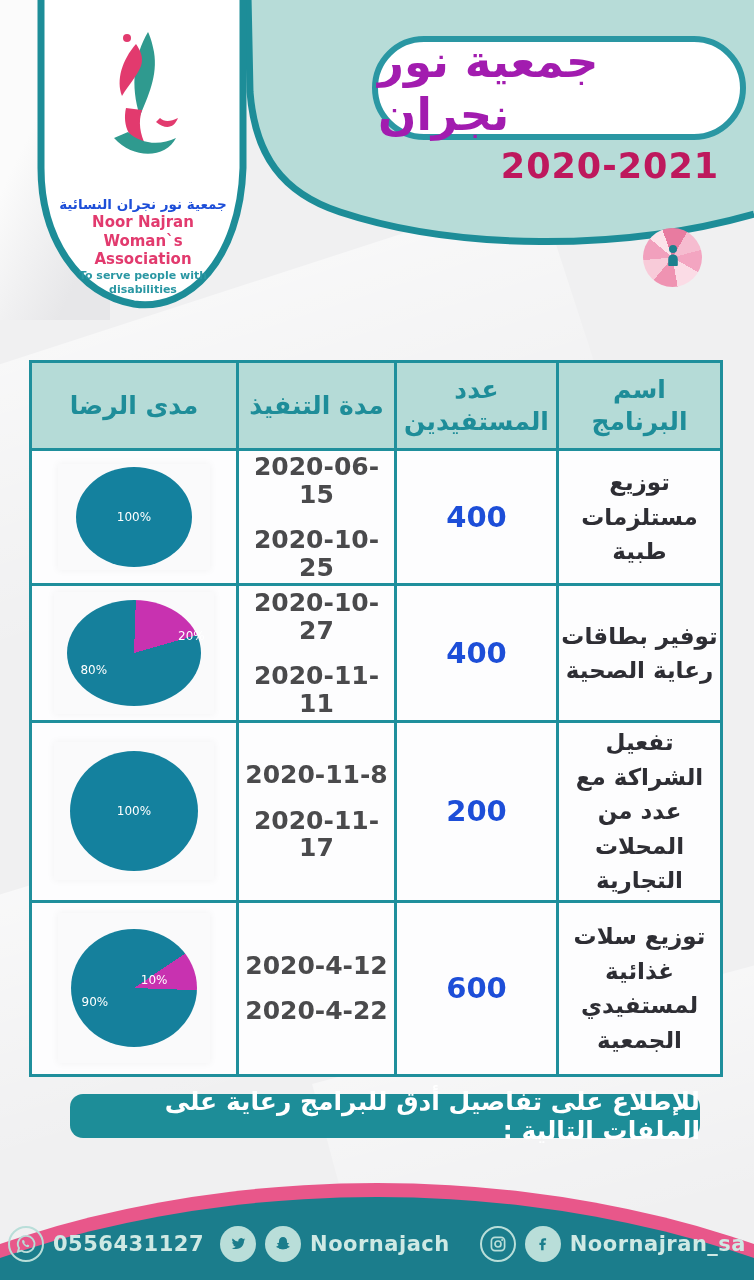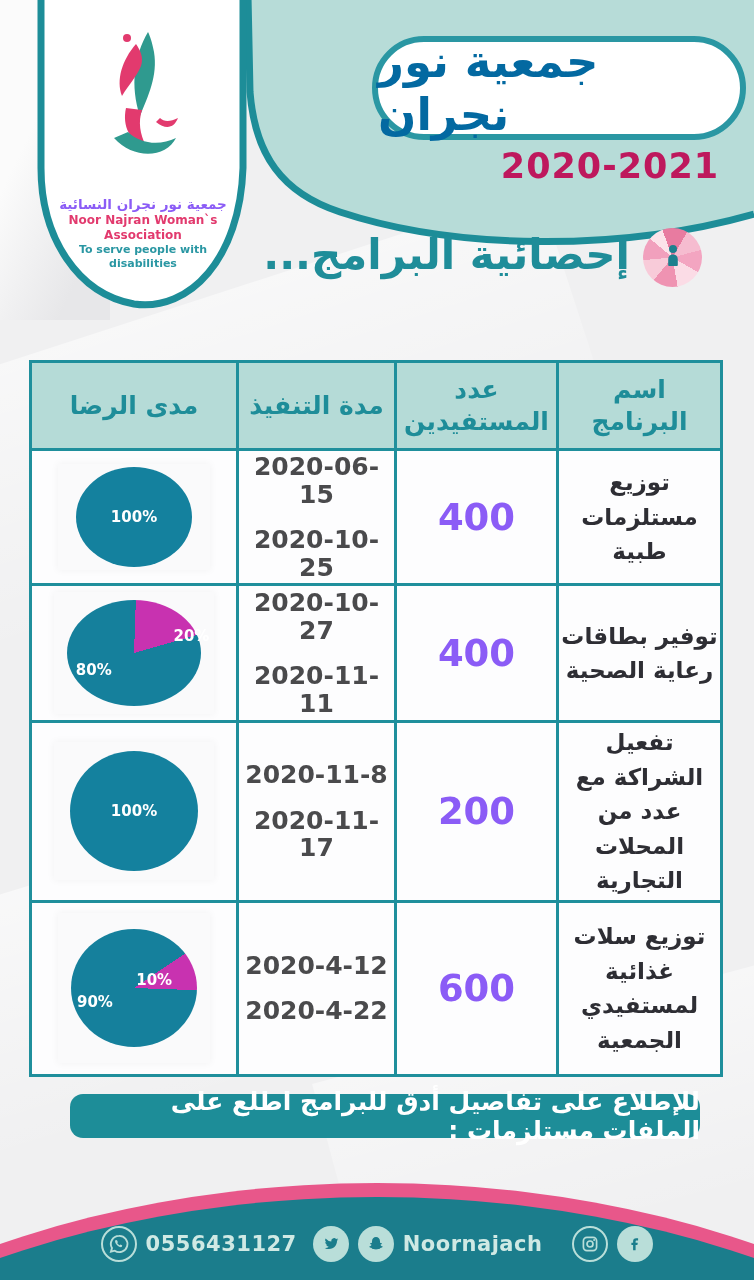--- a/index.html
+++ b/index.html
@@ -9,48 +9,48 @@
   
   .swoosh{position:absolute;background:linear-gradient(180deg,rgba(255,255,255,.95),rgba(255,255,255,0));}
   .sw1{top:300px;left:-160px;width:760px;height:280px;transform:rotate(-18deg);opacity:.55;}
   .sw2{top:830px;left:-120px;width:700px;height:260px;transform:rotate(-17deg);opacity:.6;}
   .sw3{top:1000px;left:330px;width:620px;height:220px;transform:rotate(-15deg);opacity:.5;}
   .corner{position:absolute;top:0;left:0;width:110px;height:320px;background:linear-gradient(115deg,#fbfbfb 35%,#e7e7e9 80%);}
 
   
   .hdr-svg{position:absolute;top:0;left:0;}
   .org-pill{position:absolute;left:372px;top:36px;width:374px;height:104px;background:#fff;border:6px solid #2a97a3;border-radius:52px;display:flex;align-items:center;justify-content:center;}
-  .org-pill span{color:#0369a1;font-size:45px;font-weight:800;}
+  .org-pill span{color:#a21caf;font-size:45px;font-weight:800;}
   .years{position:absolute;left:470px;top:146px;width:280px;text-align:center;color:#be185d;font-size:35px;font-weight:800;letter-spacing:1px;}
 
   .logo-caption{position:absolute;left:57px;top:196px;width:172px;text-align:center;line-height:1.25;}
-  .logo-ar{color:#8b5cf6;font-size:13.5px;font-weight:800;}
-  .logo-en{color:#e23a6e;font-size:12px;font-weight:800;}
+  .logo-ar{color:#1d4ed8;font-size:13.5px;font-weight:800;}
+  .logo-en{color:#e23a6e;font-size:15px;font-weight:800;}
   .logo-tag{color:#2a97a3;font-size:11px;font-weight:800;}
   .logo-mark{position:absolute;left:96px;top:30px;}
 
   
   .stats-icon{position:absolute;left:643px;top:228px;width:59px;height:59px;border-radius:50%;
     background:conic-gradient(from -20deg,#e87ba0 0 50deg,#f6bcd0 50deg 95deg,#f3a5c1 95deg 140deg,#fbdce6 140deg 190deg,#ef93b2 190deg 240deg,#f8cbd9 240deg 285deg,#f1a0bd 285deg 330deg,#fce3ea 330deg 360deg);
     display:flex;align-items:center;justify-content:center;}
   .stats-title{position:absolute;left:225px;top:230px;width:405px;direction:rtl;text-align:right;color:#1f8d99;font-size:42px;font-weight:800;}
 
   
   table.programs{position:absolute;left:29px;top:360px;width:691px;border-collapse:collapse;table-layout:fixed;direction:rtl;}
   table.programs td,table.programs th{border:3px solid #1f8f9c;text-align:center;vertical-align:middle;padding:2px;}
   th.hd{background:#b5dbd7;color:#1e8d99;font-size:25px;font-weight:800;line-height:1.25;height:88px;}
   td{background:#fdfdfe;}
   .prog-name{color:#2e2e34;font-size:23px;font-weight:800;line-height:1.5;direction:rtl;padding:0 8px;}
-  .benef{color:#8b5cf6;font-size:37px;font-weight:800;}
+  .benef{color:#1d4ed8;font-size:29px;font-weight:800;}
   .dates div{color:#4a4a4c;font-size:25px;font-weight:800;line-height:1.1;direction:ltr;}
   .dates div + div{margin-top:18px;}
 
   .chart-card{margin:0 auto;background:#fafafb;box-shadow:0 0 8px rgba(0,0,0,.05);display:flex;align-items:center;justify-content:center;position:relative;}
   .pie{position:relative;border-radius:50%;}
-  .pie-label{position:absolute;color:#fff;font-size:15px;font-weight:700;transform:translate(-50%,-50%);}
+  .pie-label{position:absolute;color:#fff;font-size:12px;font-weight:400;transform:translate(-50%,-50%);}
   .pie-100{background:#14819e;}
   .pie-80{background:conic-gradient(from 2deg,#c832b0 0 72deg,#15809c 72deg 360deg);}
   .pie-90{background:conic-gradient(from 56deg,#c832b0 0 36deg,#15809c 36deg 360deg);}
 
   
   .banner{position:absolute;left:70px;top:1094px;width:630px;height:44px;background:#1d8d98;border-radius:13px;display:flex;align-items:center;justify-content:center;direction:rtl;}
   .banner span{color:#fff;font-size:25px;font-weight:800;}
 
   
   .dome{position:absolute;border-radius:50%;}
@@ -98,21 +98,20 @@
     <span>جمعية نور نجران</span>
   </div>
   <div class="years">2020-2021</div>
 
   <div class="stats-icon">
     <svg width="24" height="34" viewBox="0 0 24 30">
       <circle cx="12" cy="6" r="4" fill="#1d808e"></circle>
       <path d="M12 11.5c-3 0-4.8 2-4.8 4.8v5.6c0 .6.5 1.1 1.1 1.1h7.4c.6 0 1.1-.5 1.1-1.1v-5.6c0-2.8-1.8-4.8-4.8-4.8z" fill="#1d808e"></path>
     </svg>
   </div>
-  <div class="stats-title">إحصائية البرامج...</div>
 
   <table class="programs">
     <colgroup>
         <col style="width:164px">
         <col style="width:162px">
         <col style="width:158px">
         <col style="width:207px">
       </colgroup>
     <tbody>
         <tr>
@@ -184,21 +183,21 @@
             <span class="pie-label" style="left:66%;top:43%;">10%</span>
             <span class="pie-label" style="left:19%;top:62%;">90%</span>
           </div>
         </div>
       </td>
     </tr>
   </tbody>
     </table>
 
   <div class="banner">
-    <span>للإطلاع على تفاصيل أدق للبرامج اطلع على الملفات مستلزمات :</span>
+    <span>للإطلاع على تفاصيل أدق للبرامج رعاية على الملفات التالية :</span>
   </div>
 
   <div class="dome dome-pink"></div>
   <div class="dome dome-teal"></div>
 
   <div class="social">
     <div class="sgroup">
       <span class="sicon outline">
         <svg width="22" height="22" viewBox="0 0 20 20">
           <path d="M10 2.6a7.4 7.4 0 0 0-6.4 11.1L2.7 17l3.4-.9A7.4 7.4 0 1 0 10 2.6z" fill="none" stroke="#b9ded9" stroke-width="1.7"></path>
@@ -228,16 +227,17 @@
           <rect x="3.4" y="3.4" width="13.2" height="13.2" rx="3.6" fill="none" stroke="#b9ded9" stroke-width="1.7"></rect>
           <circle cx="10" cy="10" r="3" fill="none" stroke="#b9ded9" stroke-width="1.7"></circle>
           <circle cx="14.1" cy="5.9" r="1" fill="#b9ded9"></circle>
         </svg>
       </span>
       <span class="sicon filled">
         <svg width="20" height="20" viewBox="0 0 20 20">
           <path d="M11.3 6.6h1.8V4.2h-1.9c-2 0-3.1 1.2-3.1 3.1v1.4H6.4V11h1.7v5.2h2.5V11h1.8l.4-2.3h-2.2V7.5c0-.6.3-.9.7-.9z" fill="#1b7d8c"></path>
         </svg>
       </span>
+      <span class="stext">Noornajran_sa</span>
     </div>
   </div>
 
 </div>
 
 </body></html>

